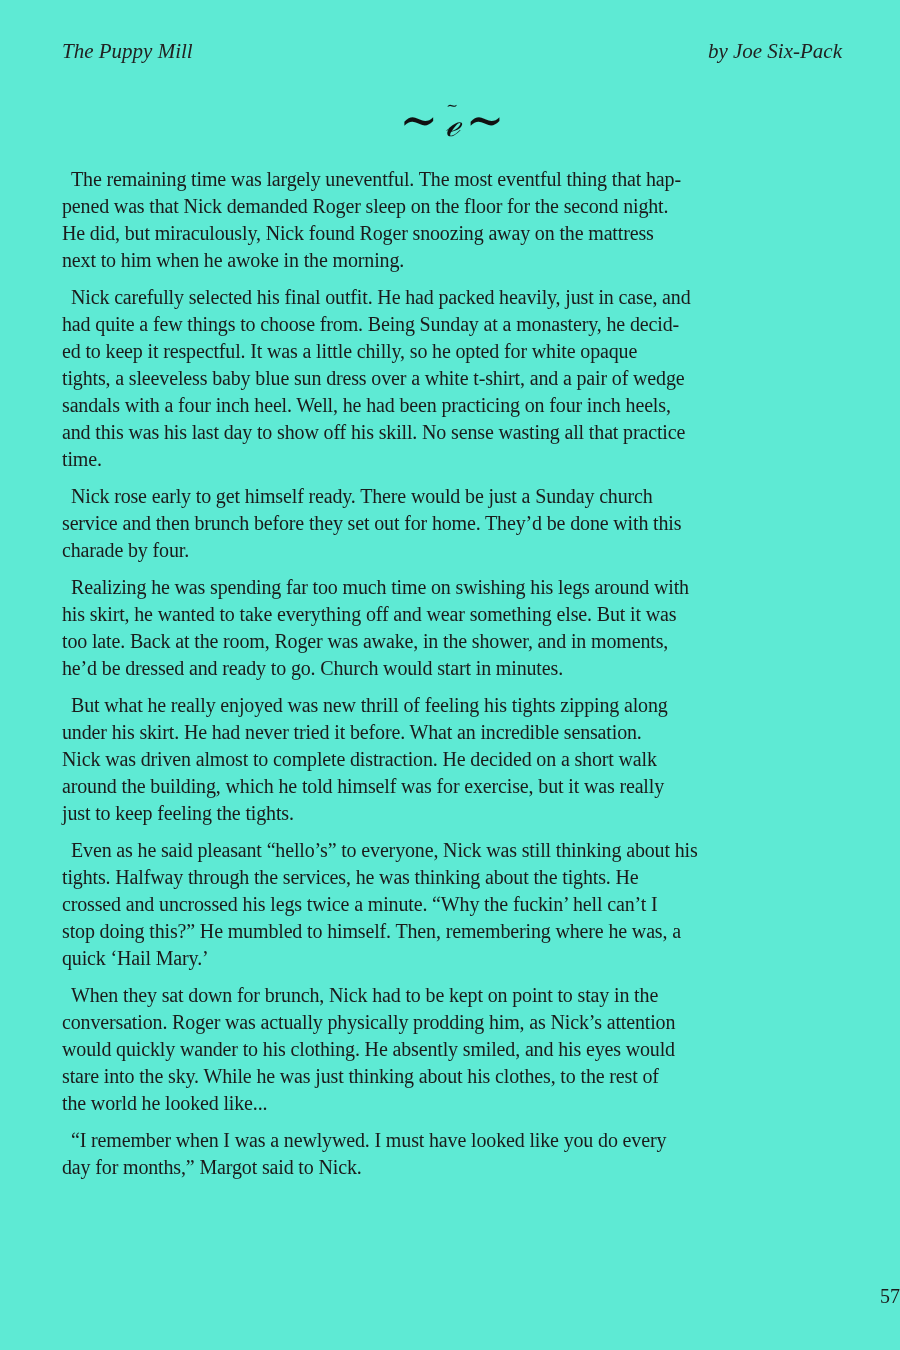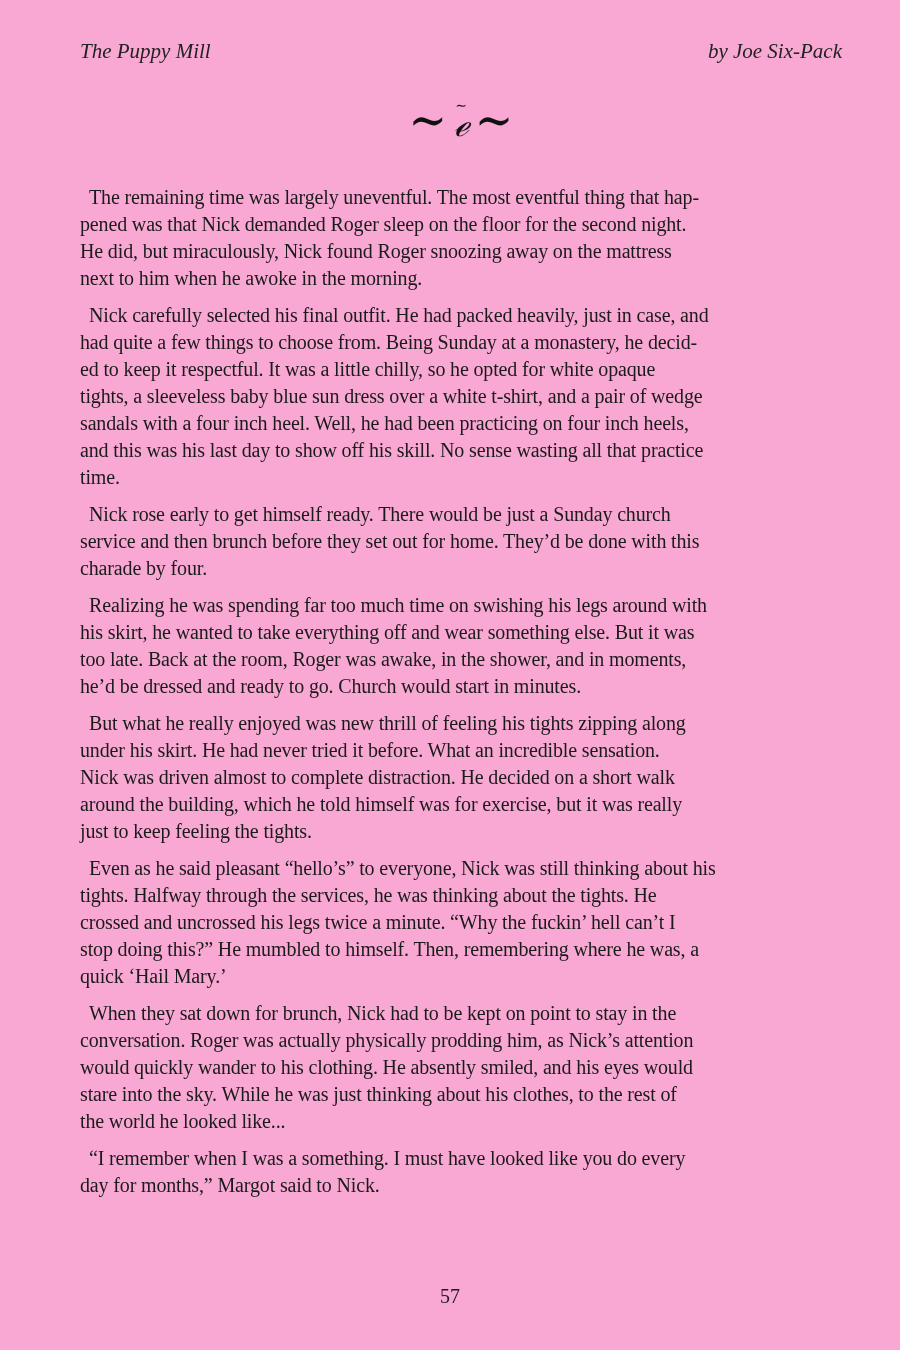--- a/index.html
+++ b/index.html
@@ -5,23 +5,23 @@
     html, body {
       margin: 0;
       padding: 0;
       background: #e8e8e8;
     }
     .page {
       position: relative;
       width: 900px;
       height: 1350px;
       margin: 0 auto;
-      background: #f9a8d4;
+      background: #5eead4;
       box-sizing: border-box;
-      padding: 38px 58px 0 80px;
+      padding: 38px 58px 0 62px;
       font-family: "Liberation Serif", "DejaVu Serif", serif;
       color: #1b1b1b;
       overflow: hidden;
     }
     .running-header {
       display: flex;
       justify-content: space-between;
       align-items: baseline;
       font-style: italic;
       font-size: 21px;
@@ -54,37 +54,37 @@
       line-height: 8px;
       font-family: "DejaVu Serif", serif;
     }
     .divider .glyph {
       font-size: 34px;
       line-height: 30px;
       font-style: italic;
       font-family: "DejaVu Serif", serif;
     }
     .body-text {
-      margin-top: 36px;
+      margin-top: 18px;
       font-size: 20px;
       line-height: 27px;
       letter-spacing: -0.15px;
     }
     .body-text p {
       margin: 0 0 10px 0;
       white-space: pre-line;
       text-indent: 9px;
       text-align: left;
     }
     .page-footer {
       position: absolute;
       left: 0;
       right: 0;
       bottom: 42px;
-      text-align: center;
+      text-align: right;
       font-size: 20px;
       color: #1b1b1b;
     }
   </style>
 </head>
 <body>
 
 <div class="page">
 
   <div class="running-header">
@@ -128,21 +128,21 @@
     <p>Even as he said pleasant “hello’s” to everyone, Nick was still thinking about his
 tights. Halfway through the services, he was thinking about the tights. He
 crossed and uncrossed his legs twice a minute. “Why the fuckin’ hell can’t I
 stop doing this?” He mumbled to himself. Then, remembering where he was, a
 quick ‘Hail Mary.’</p>
     <p>When they sat down for brunch, Nick had to be kept on point to stay in the
 conversation. Roger was actually physically prodding him, as Nick’s attention
 would quickly wander to his clothing. He absently smiled, and his eyes would
 stare into the sky. While he was just thinking about his clothes, to the rest of
 the world he looked like...</p>
-    <p>“I remember when I was a something. I must have looked like you do every
+    <p>“I remember when I was a newlywed. I must have looked like you do every
 day for months,” Margot said to Nick.</p>
   </div>
 
   <div class="page-footer">
     <span>57</span>
   </div>
 
 </div>
 
 </body></html>

